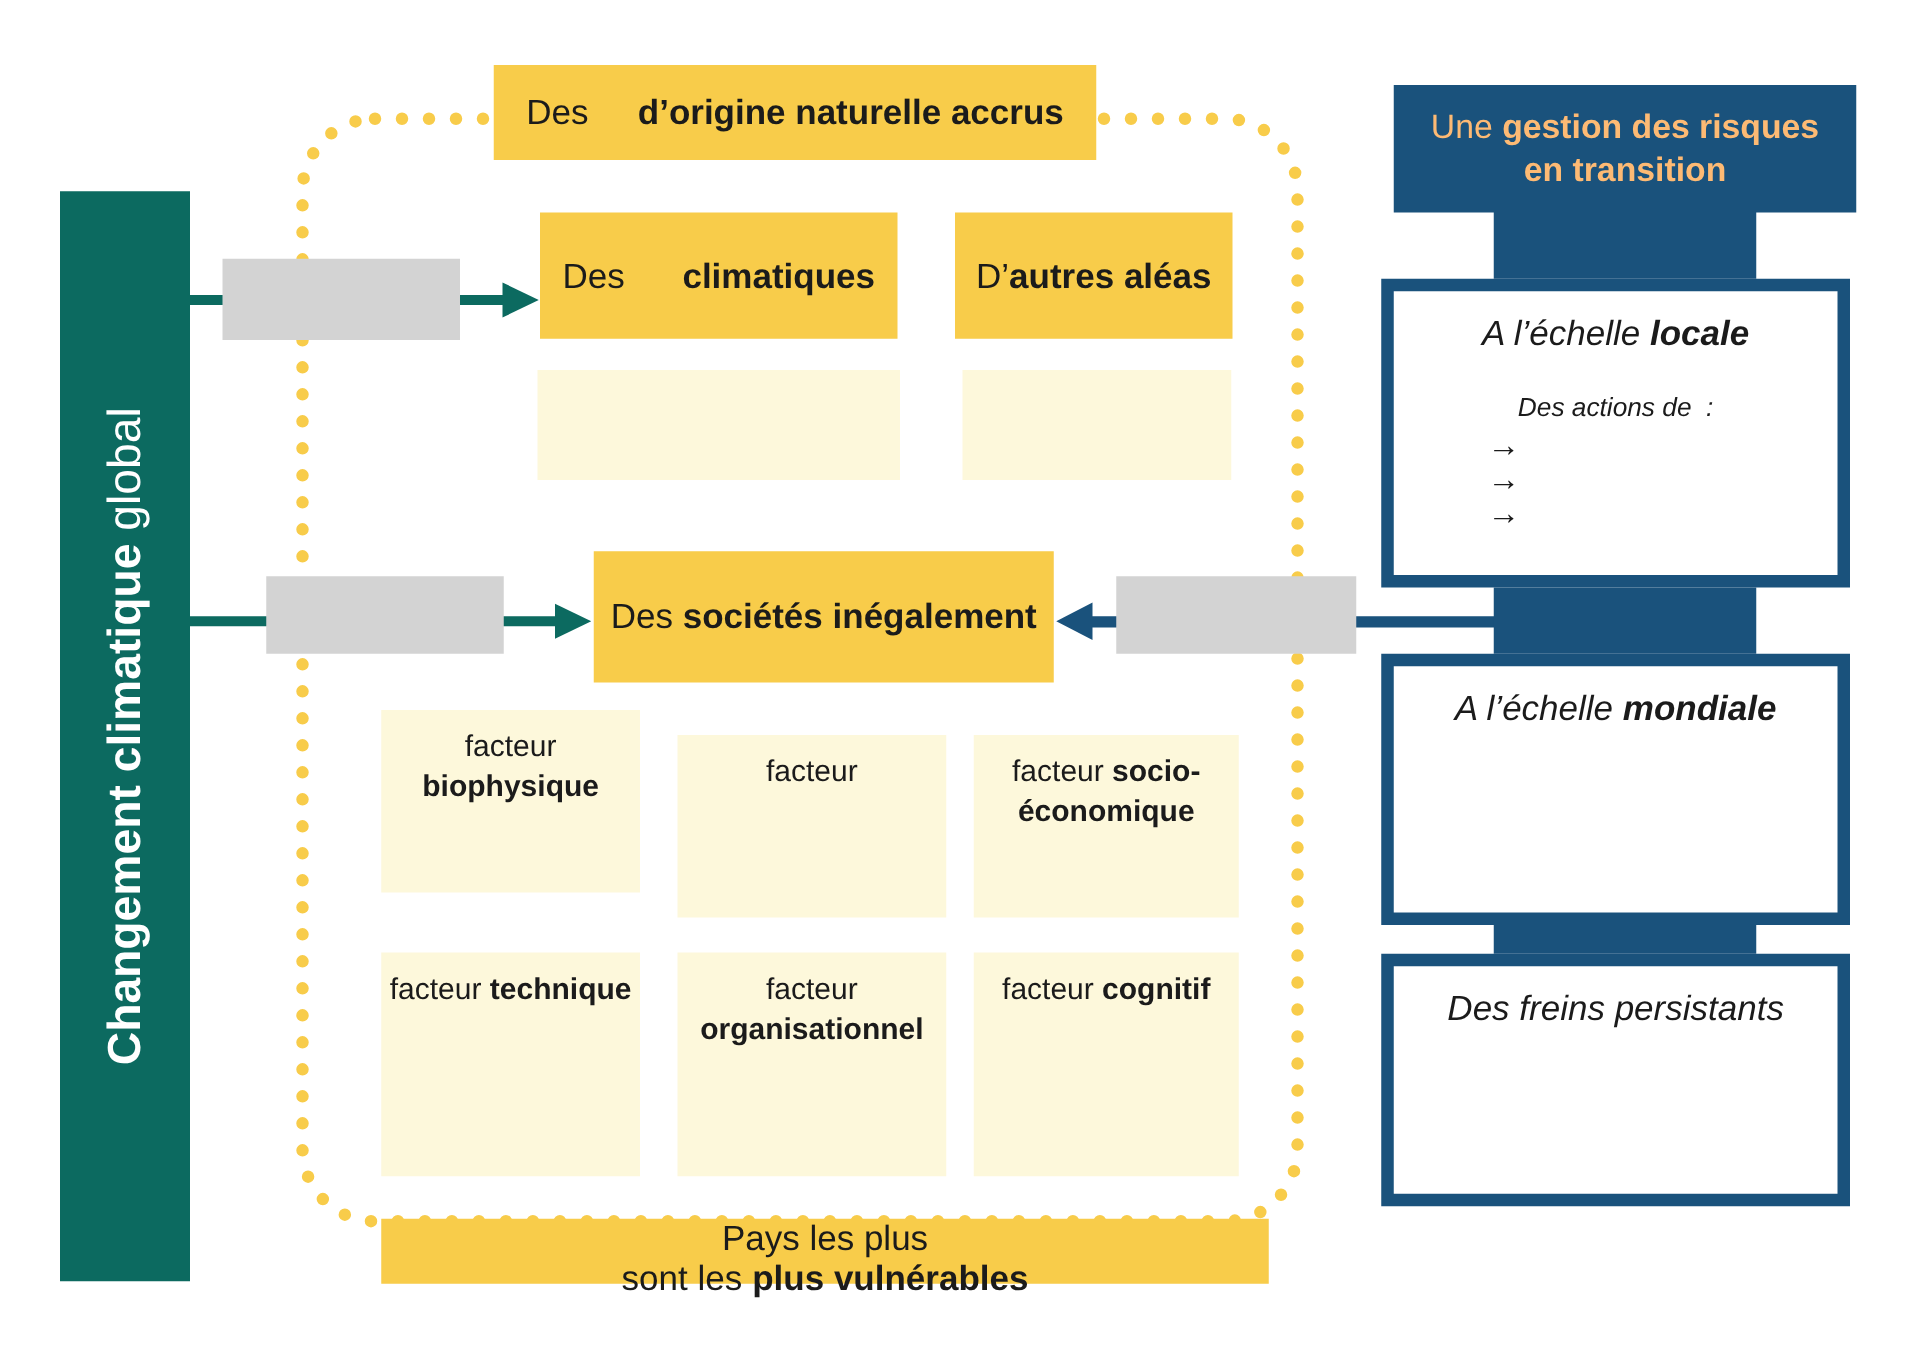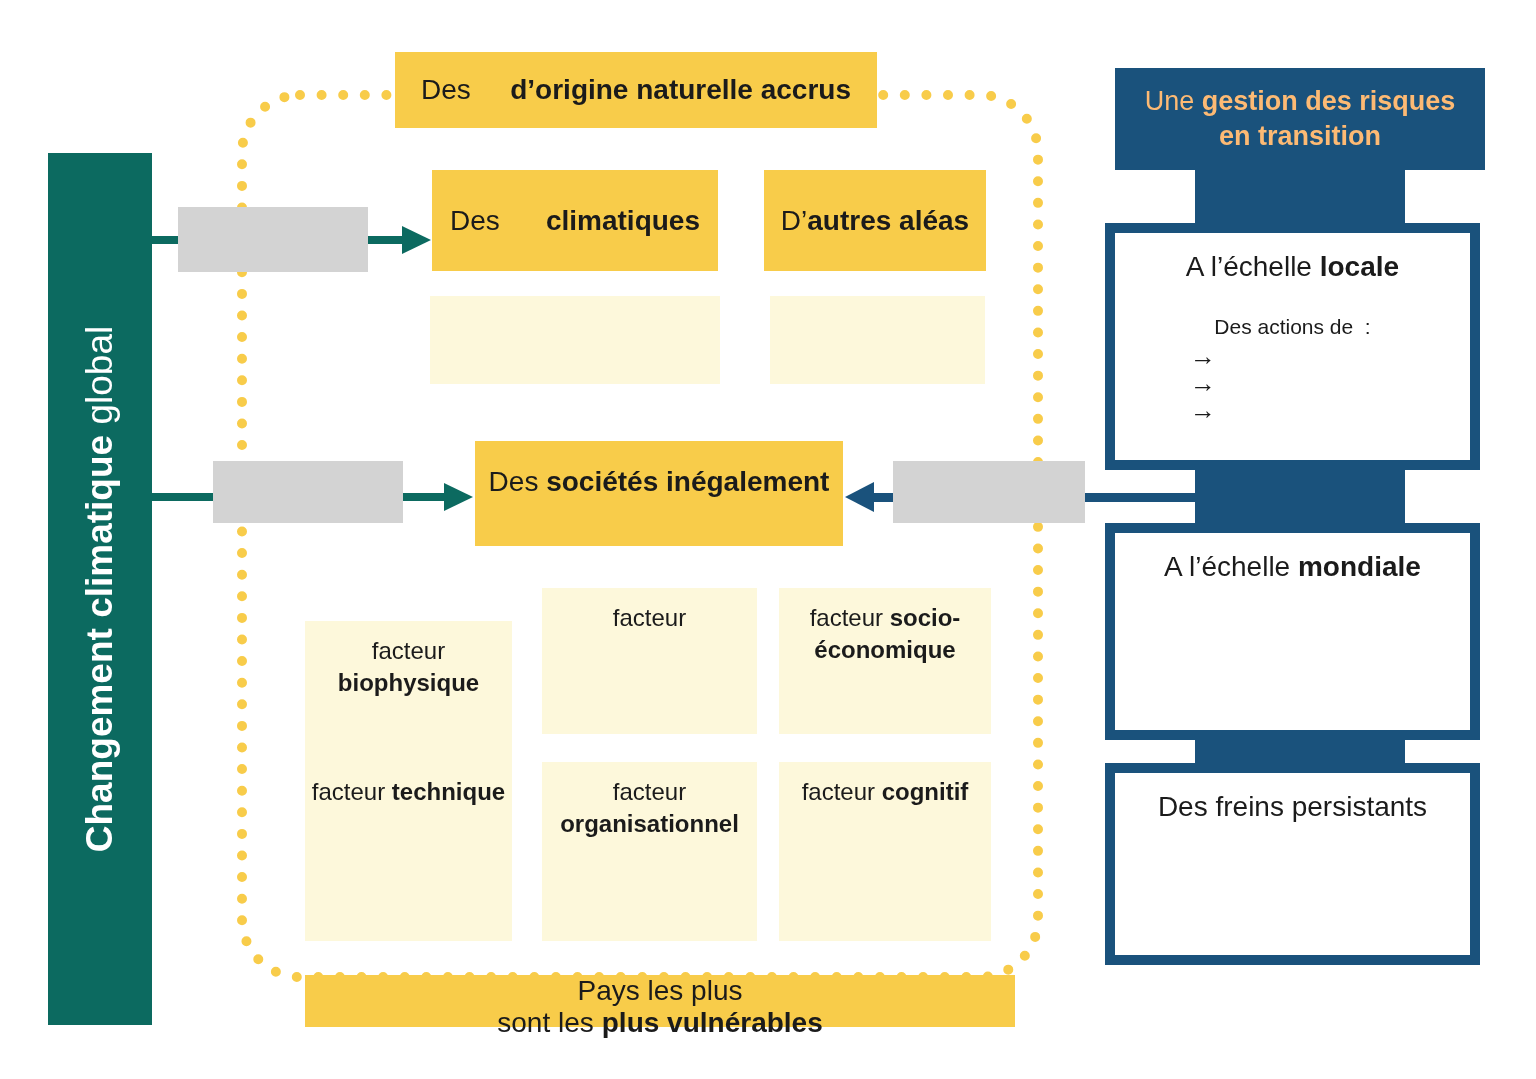--- a/index.html
+++ b/index.html
@@ -31,42 +31,42 @@
   
   .ybox { background: var(--yellow); z-index:5; font-size:28px; }
   .pbox { background: var(--pale-yellow); z-index:5; }
   .row-between { display:flex; align-items:center; justify-content:space-between; }
 
   .natural-box { left:395px; top:52px; width:482px; height:76px; padding:0 26px; }
   .climate-box { left:432px; top:170px; width:286px; height:101px; padding:0 18px; }
   .other-box   { left:764px; top:170px; width:222px; height:101px; display:flex; align-items:center; justify-content:center; }
   .pale-1 { left:430px; top:296px; width:290px; height:88px; }
   .pale-2 { left:770px; top:296px; width:215px; height:88px; }
-  .societies-box { left:475px; top:441px; width:368px; height:105px; padding-top:25px; text-align:center; }
+  .societies-box { left:475px; top:441px; width:368px; height:105px; padding-top:36px; text-align:center; }
 
   .factor-box { z-index:5; background: var(--pale-yellow); font-size:24px; text-align:center; padding-top:14px; line-height:1.35; }
-  .f1 { left:305px; top:621px; width:207px; height:146px; }
+  .f1 { left:305px; top:568px; width:207px; height:146px; }
   .f2 { left:542px; top:588px; width:215px; height:146px; }
   .f3 { left:779px; top:588px; width:212px; height:146px; }
   .f4 { left:305px; top:762px; width:207px; height:179px; }
   .f5 { left:542px; top:762px; width:215px; height:179px; }
   .f6 { left:779px; top:762px; width:212px; height:179px; }
 
   .vulnerable-bar { left:305px; top:975px; width:710px; height:52px; padding:0 26px;flex-direction:column; }
   .gapped { display:inline-flex; gap:8px; }
 
   
   .rp-header { left:1115px; top:68px; width:370px; height:102px; background:var(--blue); color:#fdba74;
     display:flex; align-items:center; justify-content:center; text-align:center;
     font-size:27px; line-height:1.3; padding:0 24px; z-index:5; }
   .stem { background: var(--blue); width:210px; left:1195px; z-index:2; }
   .stem-1 { top:168px; height:57px; }
   .stem-2 { top:468px; height:57px; }
   .stem-3 { top:738px; height:27px; }
-  .rp-box { left:1105px; width:375px; background:#fff; border:10px solid var(--blue); z-index:5; }
+  .rp-box { left:1105px; width:375px; background:#fff; border:10px solid var(--blue); z-index:5;font-style:italic; }
   .rp-local { top:223px; height:247px; }
   .rp-global { top:523px; height:217px; }
   .rp-brakes { top:763px; height:202px; }
   .rp-title { text-align:center; font-size:28px; margin-top:18px; }
   .rp-actions { text-align:center; font-size:21px; margin-top:32px; white-space:pre; }
   .rp-bullets { margin-left:75px; margin-top:4px; font-size:26px; line-height:27px; }
 </style>
 </head>
 <body>
 

